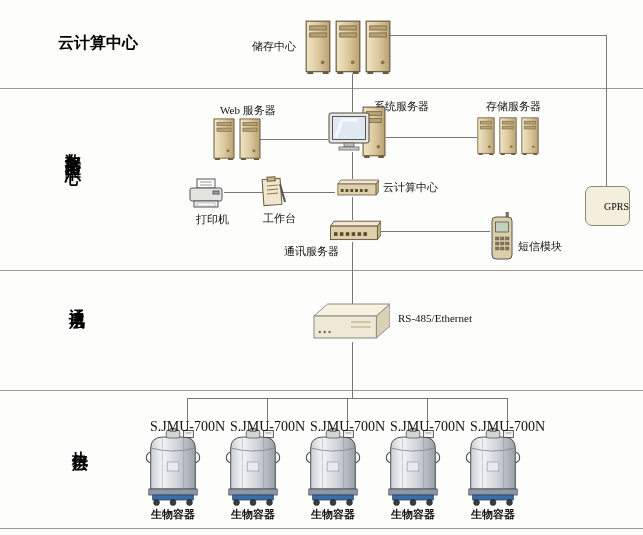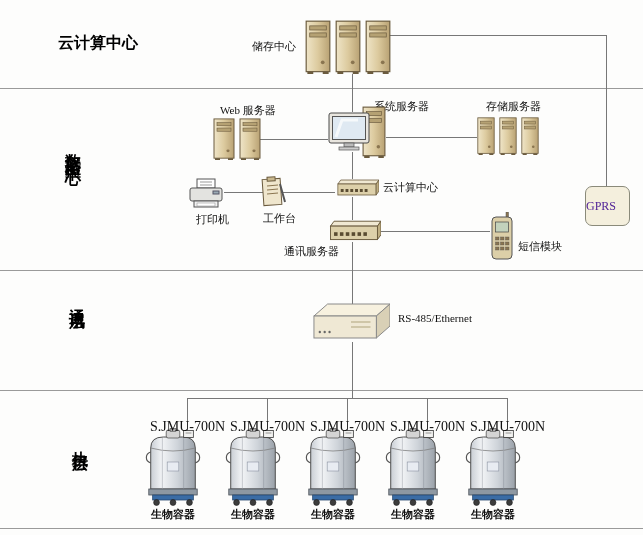--- a/index.html
+++ b/index.html
@@ -5,21 +5,21 @@
   html,body{margin:0;padding:0;background:#ffffff;}
   body{font-family:"Liberation Serif","DejaVu Serif",serif;}
   .diagram{position:relative;width:643px;height:535px;background:#fdfdfc;overflow:hidden;}
   .ln{position:absolute;background:#777;}
   .divider{position:absolute;left:0;width:643px;height:1px;background:#9a9a9a;}
   .lbl{position:absolute;font-size:11px;color:#111;white-space:nowrap;line-height:1.1;}
   .layer-lbl{position:absolute;font-weight:bold;font-size:16px;color:#000;white-space:nowrap;}
   .vert{writing-mode:vertical-rl;text-orientation:upright;letter-spacing:3px;white-space:normal;}
   .model-lbl{position:absolute;font-size:14px;color:#111;white-space:nowrap;}
   .gprs{position:absolute;border:1.5px solid #8a8a7a;border-radius:7px;background:#f4efdd;
-        display:flex;align-items:center;justify-content:flex-start;font-size:12px;color:#4c1d95;}
+        display:flex;align-items:center;justify-content:flex-end;font-size:10px;color:#000000;}
   .node{position:absolute;}
   svg.icon{display:block;}
 </style>
 </head>
 <body>
 
 <div class="diagram">
 
   <svg width="0" height="0" style="position:absolute" aria-hidden="true">
     <defs>

